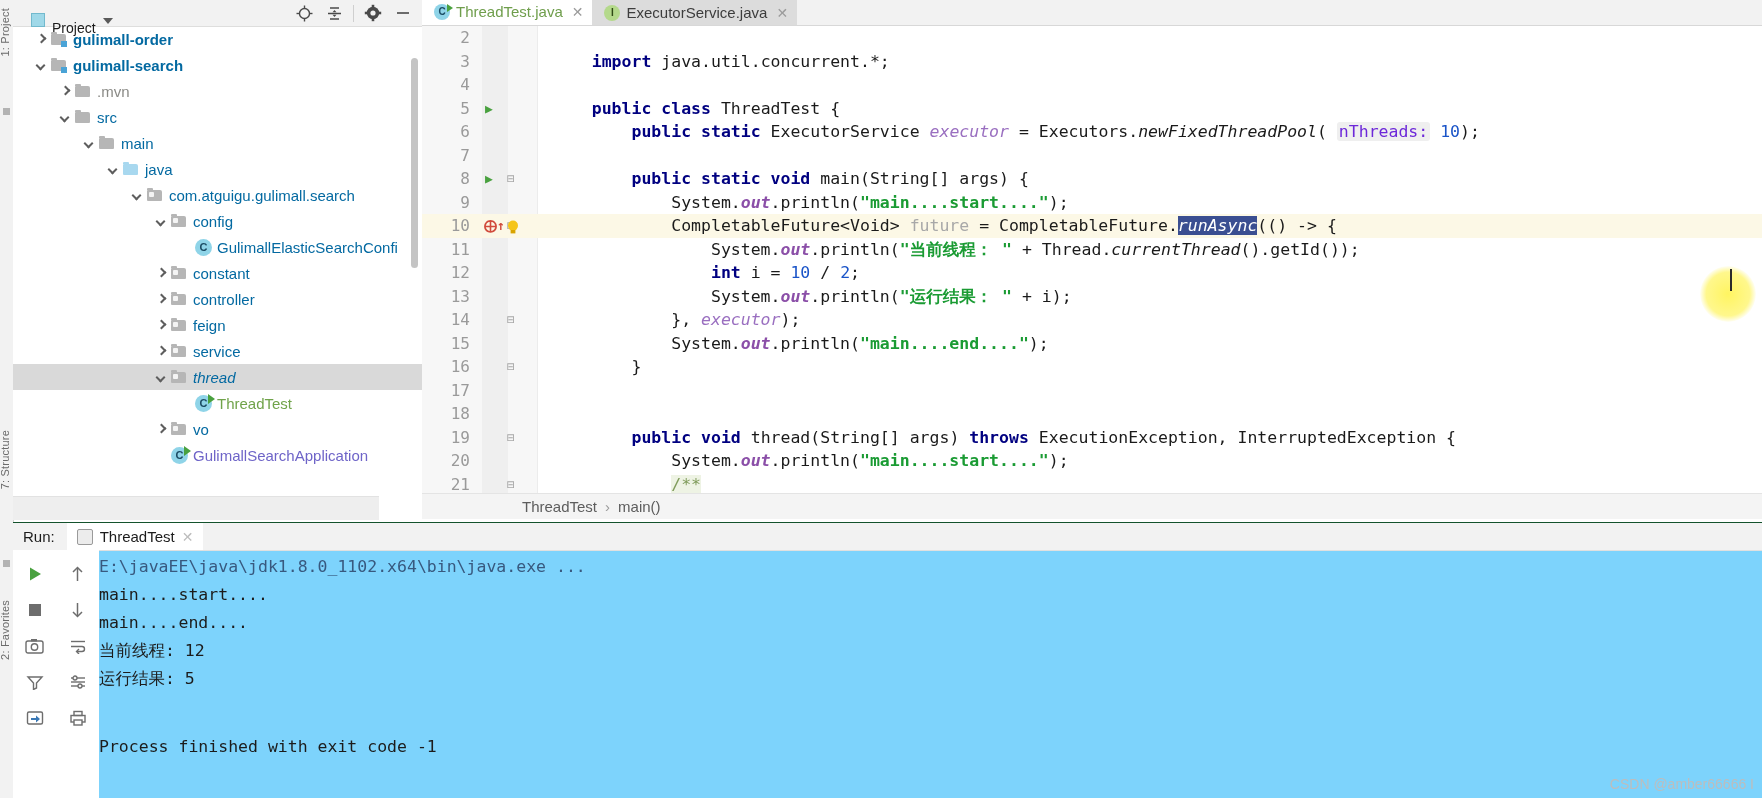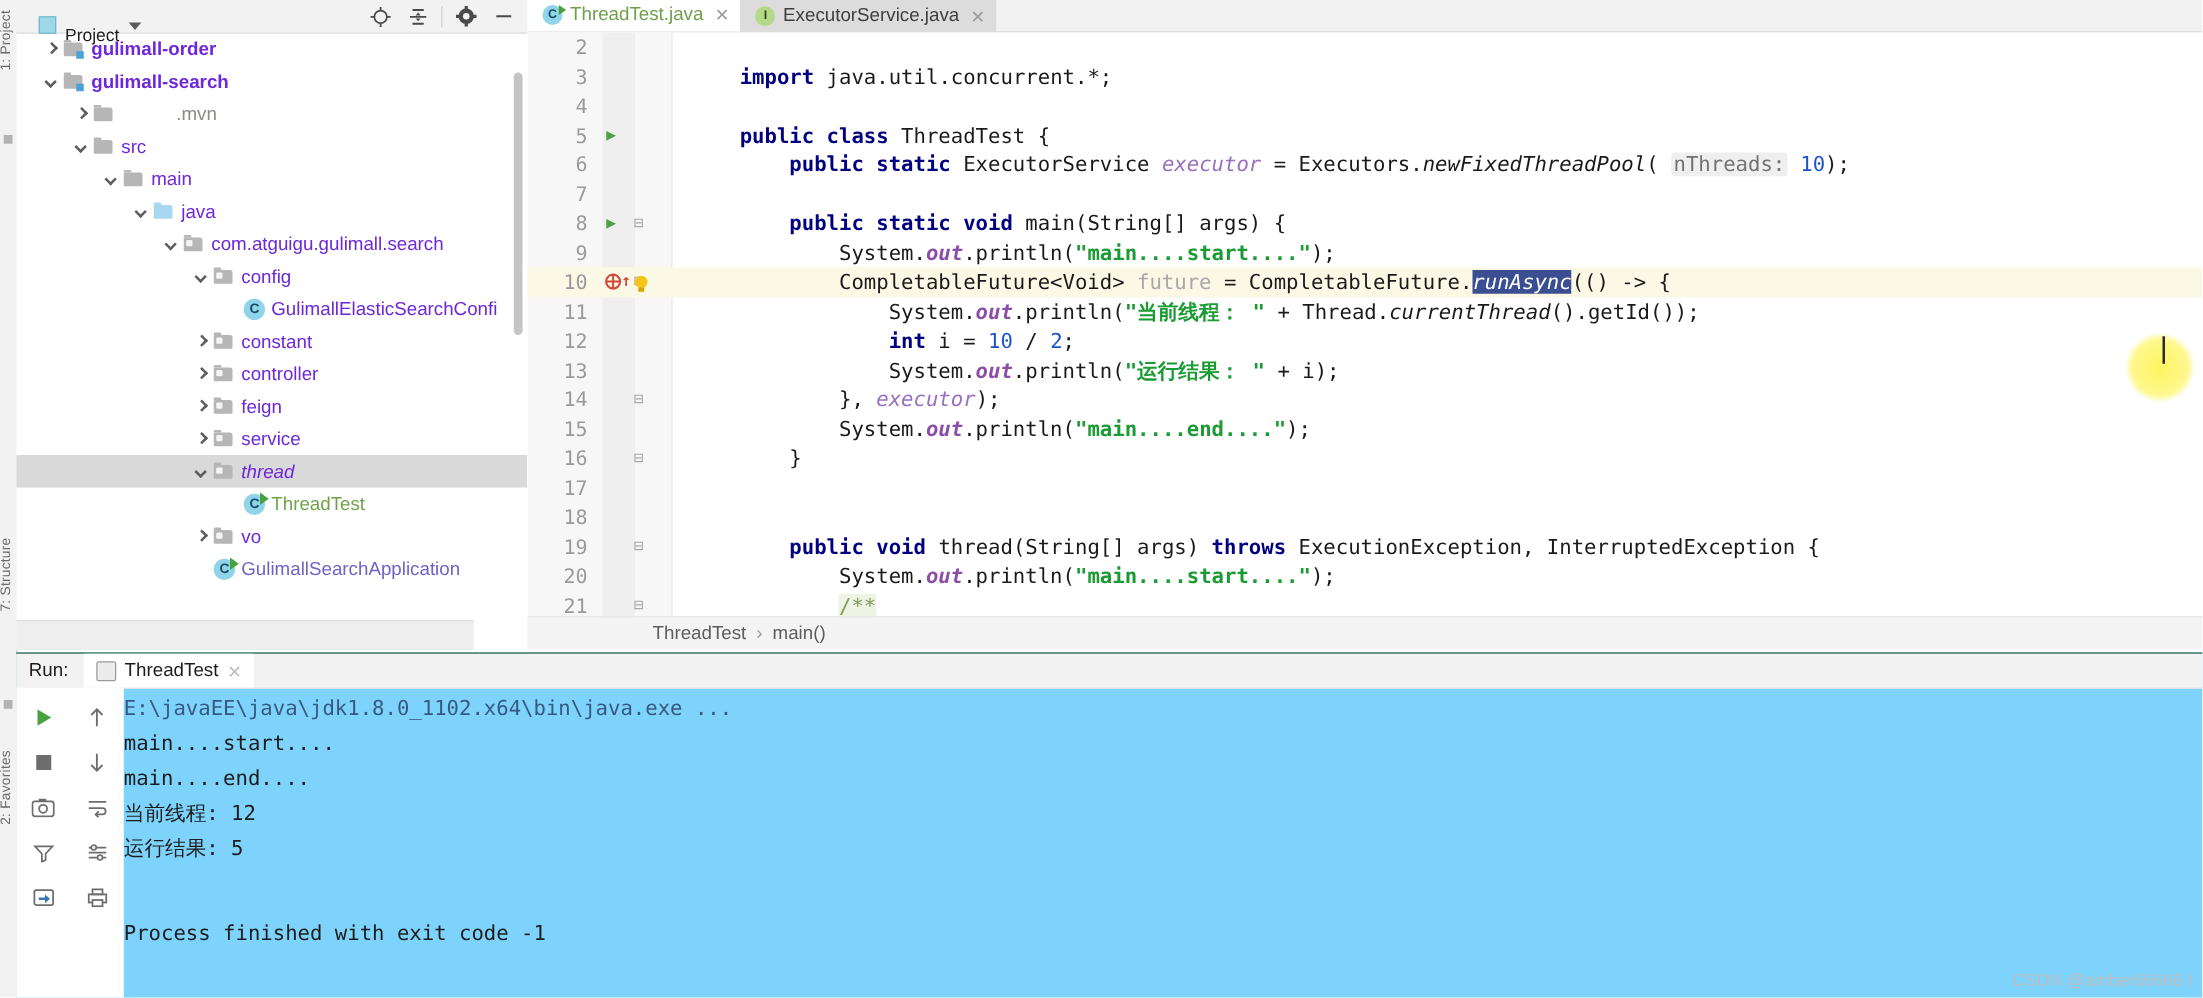--- a/index.html
+++ b/index.html
@@ -43,25 +43,25 @@
   .fldr i{position:absolute;left:0;top:1px;width:15px;height:11px;background:#b6b6b6;border-radius:1px 2px 1px 1px;}
   .fldr i::before{content:"";position:absolute;left:0;top:-2px;width:6px;height:2px;background:#b6b6b6;border-radius:1px 1px 0 0;}
   .fldr.blue i{background:#a8d8ef;}
   .fldr.blue i::before{background:#a8d8ef;}
   .fldr.src i::after{content:"";position:absolute;right:-1px;bottom:-2px;width:6px;height:6px;background:#4aa3d6;}
   .fldr.pkg i::after{content:"";position:absolute;left:2px;top:2px;width:5px;height:5px;background:#f4f4f4;border-radius:1px;}
   .cls{width:17px;height:17px;flex:0 0 17px;margin-right:5px;border-radius:50%;
        background:#8fd4e8;color:#1b4b63;font-size:11px;line-height:17px;text-align:center;font-weight:bold;position:relative;}
   .cls.run::after{content:"";position:absolute;right:-3px;top:-1px;border-left:7px solid #49a13f;border-top:5px solid transparent;border-bottom:5px solid transparent;}
   .cls.spring{background:#8fd4e8;}
-  .tlabel{font-size:15px;color:#6d28d9;}
+  .tlabel{font-size:15px;color:#0369a1;}
   .tlabel.bold{font-weight:bold;}
   .tlabel.green{color:#70a34a;}
   .tlabel.violet{color:#6e64c8;}
-  .tlabel.gray{color:#8a8a86;margin-left:44px;}
+  .tlabel.gray{color:#8a8a86;}
 
   .projscroll{position:absolute;right:4px;top:58px;width:7px;height:210px;background:#c4c4c4;border-radius:4px;}
   .projbottom{position:absolute;left:13px;top:496px;width:366px;height:23px;background:#eeeeee;border-top:1px solid #e2e2e2;}
 
   
   .editor{position:absolute;left:422px;top:0;width:1340px;height:519px;background:#ffffff;}
   .tabbar{height:25px;background:#f2f2f2;display:flex;align-items:flex-end;border-bottom:1px solid #d8d8d8;}
   .tab{height:25px;display:flex;align-items:center;gap:6px;padding:0 9px 0 12px;font-size:15px;box-sizing:border-box;}
   .tab.active{background:#ffffff;color:#6f9e4c;border-bottom:2px solid #ffffff;}
   .tab.inactive{background:#dcdcdc;color:#3d3d3d;}
@@ -85,21 +85,21 @@
   .bulb{position:absolute;left:84px;top:4px;width:14px;height:15px;}
   .ctext{position:absolute;left:130px;}
 
   .kw{color:#000080;font-weight:bold;}
   .str{color:#1a9b33;font-weight:bold;}
   .num{color:#1a54c8;}
   .fld{color:#8b4fa8;font-style:italic;font-weight:bold;}
   .fldp{color:#9a6fc0;font-style:italic;}
   .mth{color:#1a1a1a;font-style:italic;}
   .dim{color:#a8a8a8;}
-  .hint{color:#737373;background:#efefef;border-radius:3px;padding:0 2px;text-align:right;}
+  .hint{color:#6d28d9;background:#efefef;border-radius:3px;padding:0 2px;text-align:right;}
   .sel{background:#3a4e91;color:#ffffff;font-style:italic;}
   .cmt{color:#7f9b5a;background:#eef3e4;}
   .plain{color:#1a1a1a;margin-top:11px;}
 
   .cursorhalo{position:absolute;left:1278px;top:240px;width:56px;height:56px;border-radius:50%;
     background:radial-gradient(circle,rgba(255,238,0,.62) 0%,rgba(255,238,0,.45) 55%,rgba(255,238,0,0) 72%);}
   .caret{position:absolute;left:1308px;top:243px;width:2px;height:22px;background:#2b2b2b;}
 
   .breadcrumb{position:absolute;left:0;bottom:0;width:100%;height:26px;background:#f4f4f4;border-top:1px solid #e4e4e4;
     display:flex;align-items:center;gap:8px;padding-left:100px;box-sizing:border-box;font-size:15px;color:#5d5d5d;}

